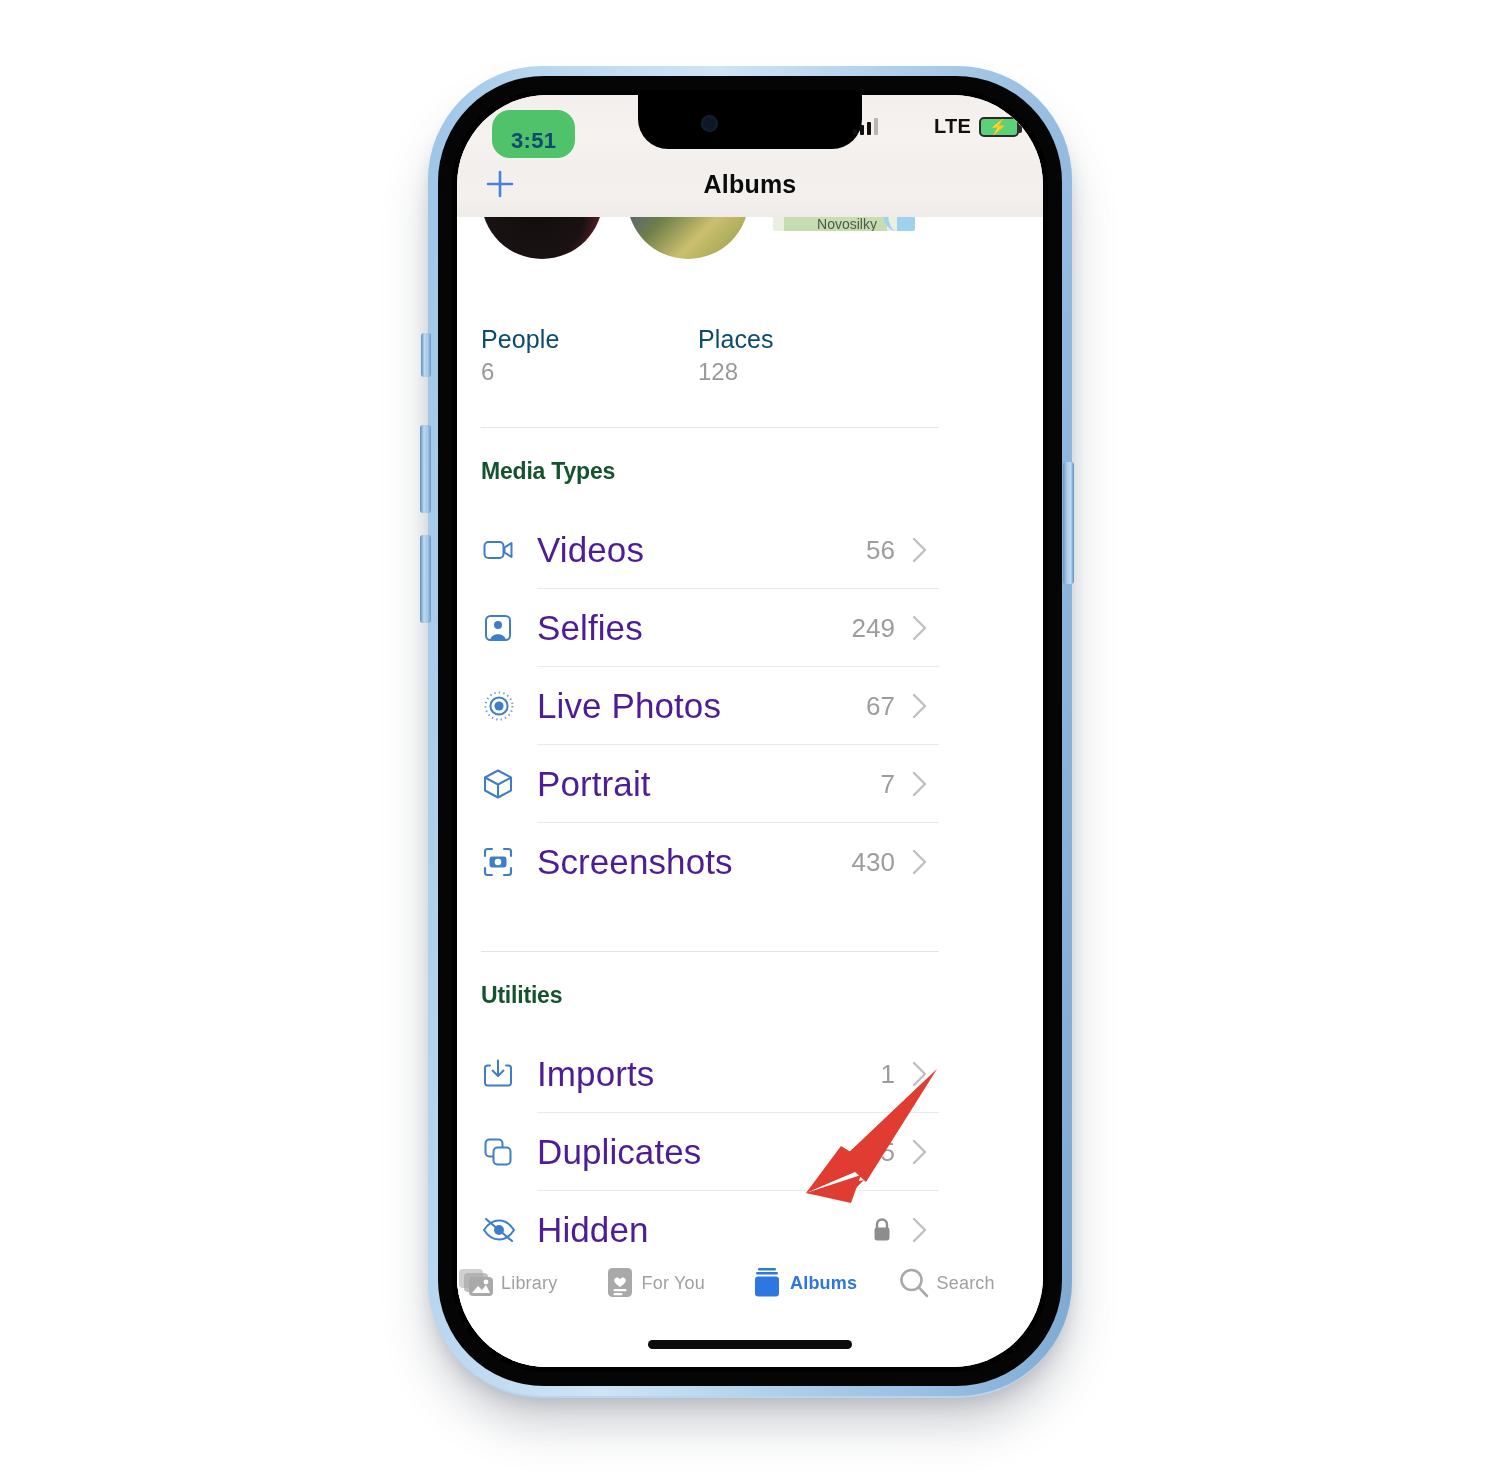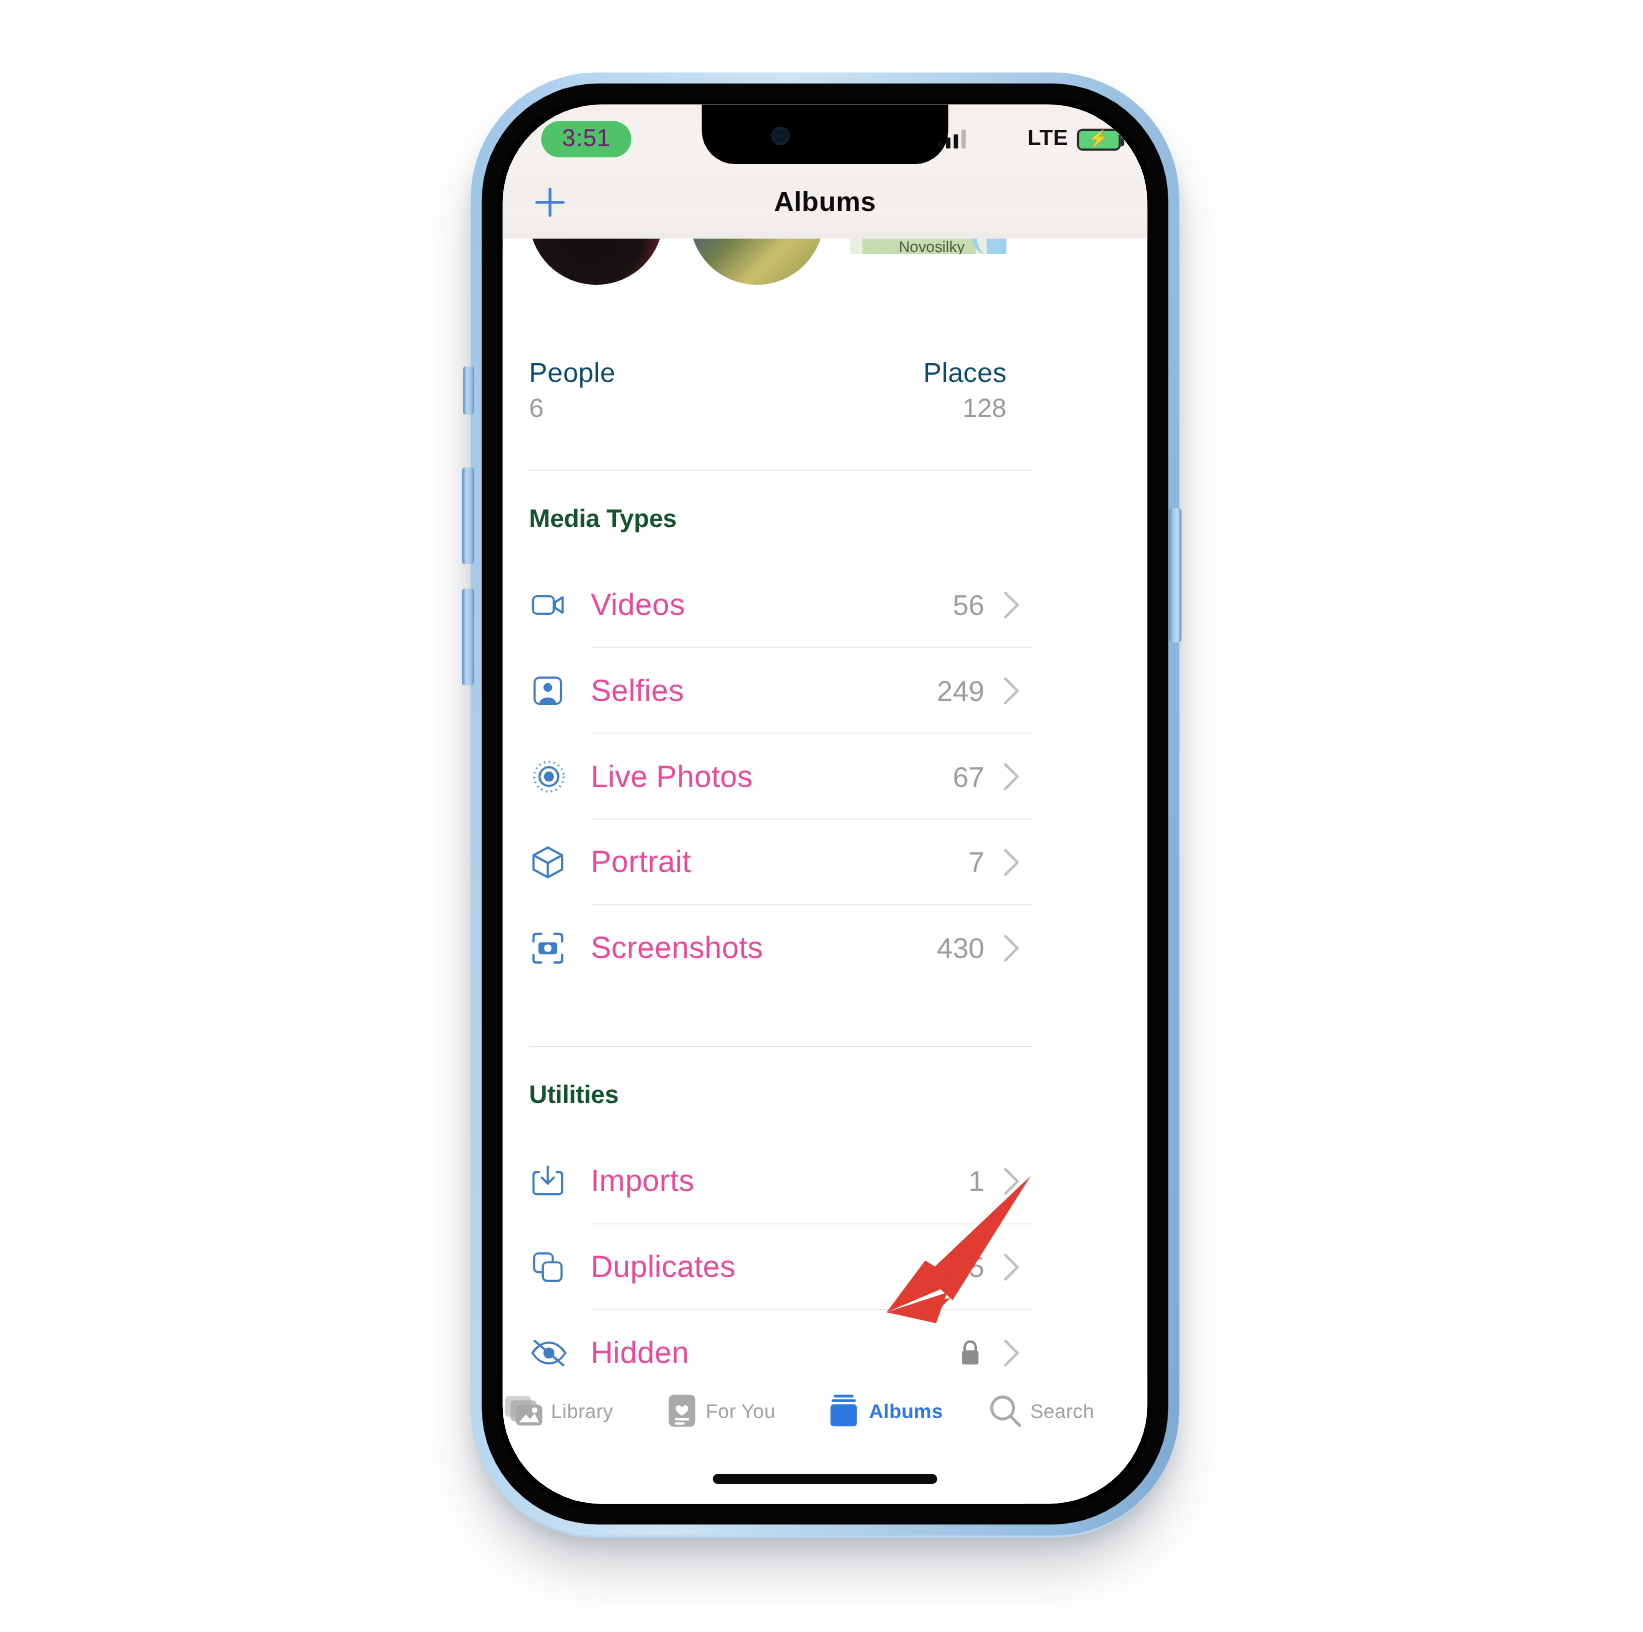--- a/index.html
+++ b/index.html
@@ -64,23 +64,23 @@
     width:224px; height:56px; background:#000;
     border-bottom-left-radius:30px; border-bottom-right-radius:30px;
     z-index:6;
   }
   .notch-cam{
     position:absolute; left:63px; top:22px; width:17px; height:17px;
     border-radius:50%; background:#0d1726; box-shadow:inset 0 0 4px #1d2c42;
   }
   .time-pill{
     position:absolute; left:35px; top:15px;
-    background:#4fc26a; color:#701a75;
-    font-size:22px; font-weight:400; letter-spacing:.3px;
-    padding:5px 19px 6px; border-radius:18px;
+    background:#4fc26a; color:#0c4a6e;
+    font-size:22px; font-weight:700; letter-spacing:.3px;
+    padding:20px 19px 6px; border-radius:18px;
     z-index:7; line-height:1;
   }
   .status-right{
     position:absolute; right:24px; top:20px; display:flex; align-items:center; gap:8px; z-index:7;
   }
   .sig{ display:flex; align-items:flex-end; gap:2.5px; height:17px; }
   .sig i{ display:block; width:4.5px; background:#101010; border-radius:1px; }
   .sig i:nth-child(1){ height:6px; }
   .sig i:nth-child(2){ height:10px; }
   .sig i:nth-child(3){ height:13.5px; }
@@ -141,21 +141,21 @@
   .map-pin{ position:absolute; left:33%; top:6px; width:17px; height:14px; border-radius:3px;
     background:#fff; border:2px solid #2fa37e; }
   .map-pin i{ position:absolute; inset:2px; background:#2fa37e; border-radius:1px; }
   .map-lbl{ position:absolute; left:31%; bottom:-1px; font-size:14px; color:#4c5a4a; font-weight:500;
     white-space:nowrap; }
   .map-lbl2{ position:absolute; left:66%; top:-2px; font-size:13px; color:#9aa296; white-space:nowrap;
     opacity:.75; }
 
   .pair{ display:flex; padding:0 24px; }
   .pair-col{ flex:1 1 0; }
-  .pair-col.right{ padding-left:0;text-align:right; }
+  .pair-col.right{ padding-left:0; }
   .pair-title{ font-size:25px; color:#0c4a6e; line-height:1.16; letter-spacing:.1px; }
   .pair-count{ font-size:24px; color:#9a9a9a; margin-top:5px; line-height:1.1; }
 
   .sep-full{ height:1px; background:#e4e4e4; margin:42px 0 0 24px; }
 
   .sect-title{
     font-size:23px; font-weight:700; color:#14532d; letter-spacing:-.2px;
     padding:30px 24px 26px;
   }
 
@@ -165,21 +165,21 @@
     display:flex; align-items:center; height:78px; position:relative;
   }
   .row .divider{
     position:absolute; left:56px; right:0; bottom:0; height:1px; background:#eaeaea;
   }
   .row-ico{
     width:56px; flex:0 0 56px; display:flex; align-items:center; justify-content:flex-start;
     color:#3f7ec6;
   }
   .row-label{
-    flex:1 1 auto; font-size:28px; color:#ec4899; letter-spacing:.1px;
+    flex:1 1 auto; font-size:35px; color:#4c1d95; letter-spacing:.1px;
   }
   .row-count{
     font-size:26px; color:#9d9d9d; margin-right:12px;
   }
   .row-lock{ margin-right:14px; display:flex; align-items:center; }
   .chev{ width:26px; flex:0 0 26px; color:#c0c0c0; display:flex; align-items:center;
     justify-content:center; margin-right:6px; }
 
   .spacer-sect{ height:50px; }
 

